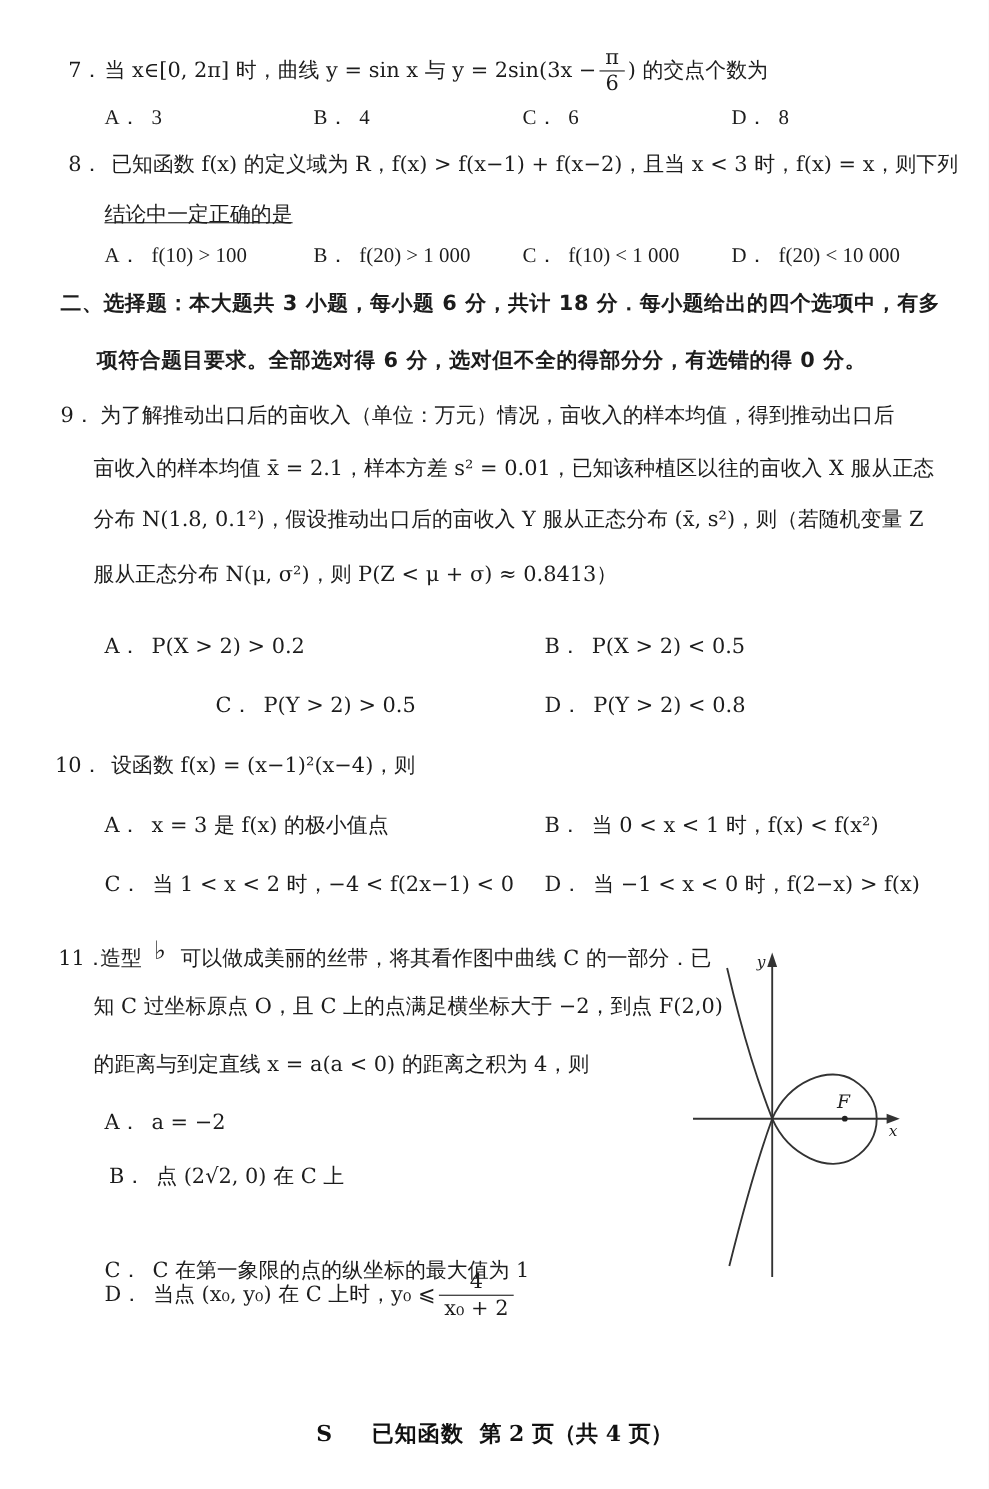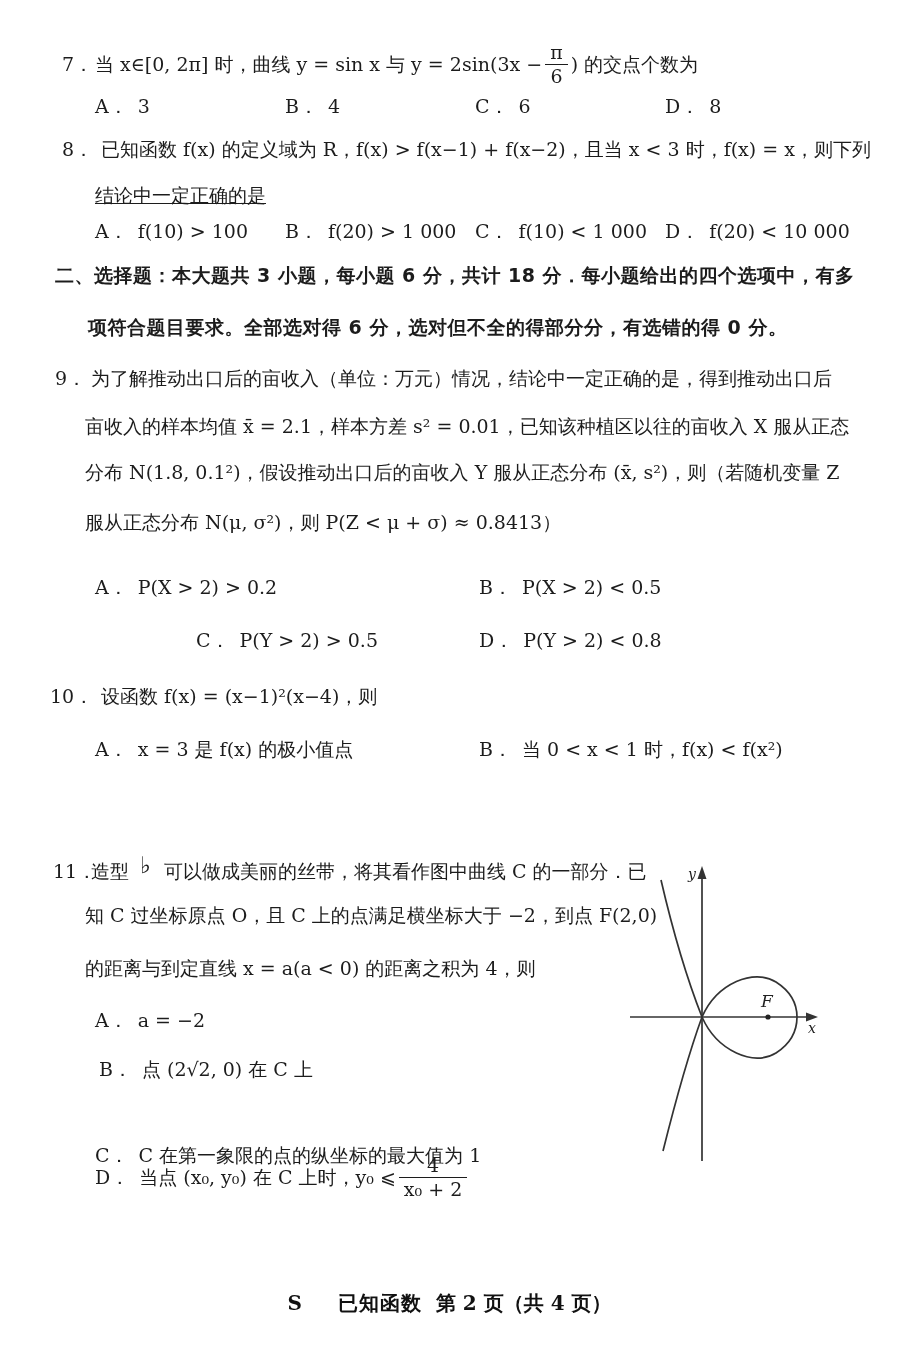--- a/index.html
+++ b/index.html
@@ -14,23 +14,23 @@
     overflow:hidden;
   }
   .line{position:absolute;white-space:nowrap;line-height:1.3;}
   .qnum{display:inline-block;}
   .q7num{width:33px;}
   .q8num{width:33px;}
   .q9num{width:30px;}
   .q10num{width:45px;}
   .q11num{width:32px;}
   .opts4{position:absolute;left:95px;display:flex;white-space:nowrap;}
-  .opts4 .opt{width:190px;}
+  .opts4 .opt{width:190px;font-family:Liberation Serif, serif;}
   .opts4 .opt:last-child{width:auto;}
-  .opts2{position:absolute;left:95px;display:flex;white-space:nowrap;}
+  .opts2{position:absolute;left:95px;display:flex;white-space:nowrap;gap:16px;}
   .opts2 .opt{width:384px;}
   .opts2 .opt:last-child{width:auto;}
   .olabel{margin-right:10px;}
   .secline{position:absolute;white-space:nowrap;
     font-family:"DejaVu Sans","Liberation Sans",sans-serif;
     font-weight:700;font-size:19px;letter-spacing:0.5px;}
   .frac{display:inline-block;vertical-align:middle;text-align:center;margin:0 3px;line-height:1.1;}
   .frac .num{display:block;border-bottom:1.6px solid #1c1c1c;padding:0 5px 1px;}
   .frac .den{display:block;padding:1px 5px 0;}
   .fracline{display:flex;align-items:center;}
@@ -77,41 +77,45 @@
     <div class="opt"><span class="olabel">B．</span><span>f(20) &gt; 1 000</span></div>
     <div class="opt"><span class="olabel">C．</span><span>f(10) &lt; 1 000</span></div>
     <div class="opt"><span class="olabel">D．</span><span>f(20) &lt; 10 000</span></div>
   </div>
 
   <div class="secline" style="top:263px;left:55px;">二、选择题：本大题共 3 小题，每小题 6 分，共计 18 分．每小题给出的四个选项中，有多</div>
   <div class="secline" style="top:315px;left:88px;">项符合题目要求。全部选对得 6 分，选对但不全的得部分分，有选错的得 0 分。</div>
 
   <div class="line" style="top:366px;left:55px;">
     <span class="qnum q9num">9．</span>
-    <span>为了解推动出口后的亩收入（单位：万元）情况，结论中一定正确的是，得到推动出口后</span>
+    <span>为了解推动出口后的亩收入（单位：万元）情况，亩收入的样本均值，得到推动出口后</span>
   </div>
   <div class="line" style="top:414px;left:85px;">亩收入的样本均值 x̄ = 2.1，样本方差 s² = 0.01，已知该种植区以往的亩收入 X 服从正态</div>
   <div class="line" style="top:460px;left:85px;">分布 N(1.8, 0.1²)，假设推动出口后的亩收入 Y 服从正态分布 (x̄, s²)，则（若随机变量 Z</div>
   <div class="line" style="top:510px;left:85px;">服从正态分布 N(μ, σ²)，则 P(Z &lt; μ + σ) ≈ 0.8413）</div>
   <div class="opts2" style="top:575px;">
     <div class="opt"><span class="olabel">A．</span><span>P(X &gt; 2) &gt; 0.2</span></div>
     <div class="opt"><span class="olabel">B．</span><span>P(X &gt; 2) &lt; 0.5</span></div>
   </div>
   <div class="opts2" style="top:628px;text-align:center;">
     <div class="opt"><span class="olabel">C．</span><span>P(Y &gt; 2) &gt; 0.5</span></div>
     <div class="opt"><span class="olabel">D．</span><span>P(Y &gt; 2) &lt; 0.8</span></div>
   </div>
 
   <div class="line" style="top:684px;left:50px;">
     <span class="qnum q10num">10．</span>
     <span>设函数 f(x) = (x−1)²(x−4)，则</span>
   </div>
   <div class="opts2" style="top:737px;">
     <div class="opt"><span class="olabel">A．</span><span>x = 3 是 f(x) 的极小值点</span></div>
     <div class="opt"><span class="olabel">B．</span><span>当 0 &lt; x &lt; 1 时，f(x) &lt; f(x²)</span></div>
+  </div>
+  <div class="opts2" style="top:791px;">
+    <div class="opt"><span class="olabel">C．</span><span>当 1 &lt; x &lt; 2 时，−4 &lt; f(2x−1) &lt; 0</span></div>
+    <div class="opt"><span class="olabel">D．</span><span>当 −1 &lt; x &lt; 0 时，f(2−x) &gt; f(x)</span></div>
   </div>
 
   <div class="line" style="top:851px;left:53px;">
     <span class="qnum q11num">11．</span>
     <span>造型</span>
     <span class="ribbon">♭</span>
     <span>可以做成美丽的丝带，将其看作图中曲线 C 的一部分．已</span>
   </div>
   <div class="line" style="top:903px;left:85px;">知 C 过坐标原点 O，且 C 上的点满足横坐标大于 −2，到点 F(2,0)</div>
   <div class="line" style="top:956px;left:85px;">的距离与到定直线 x = a(a &lt; 0) 的距离之积为 4，则</div>

